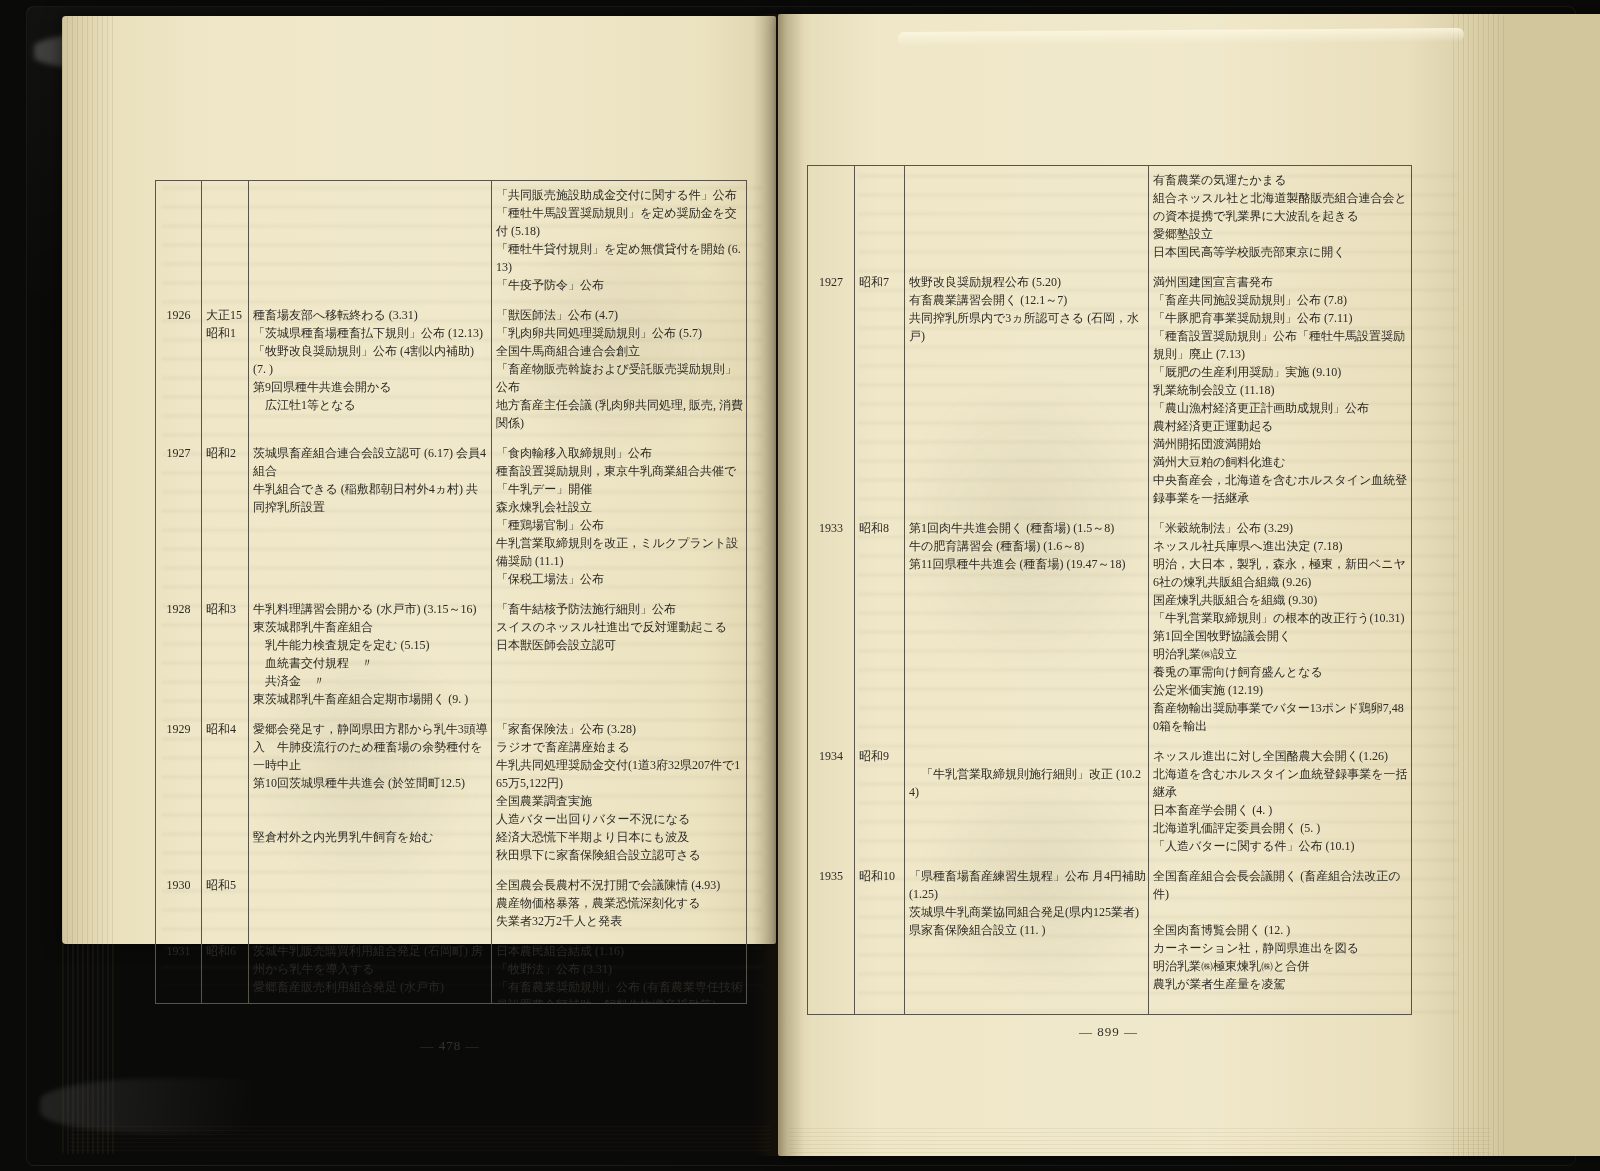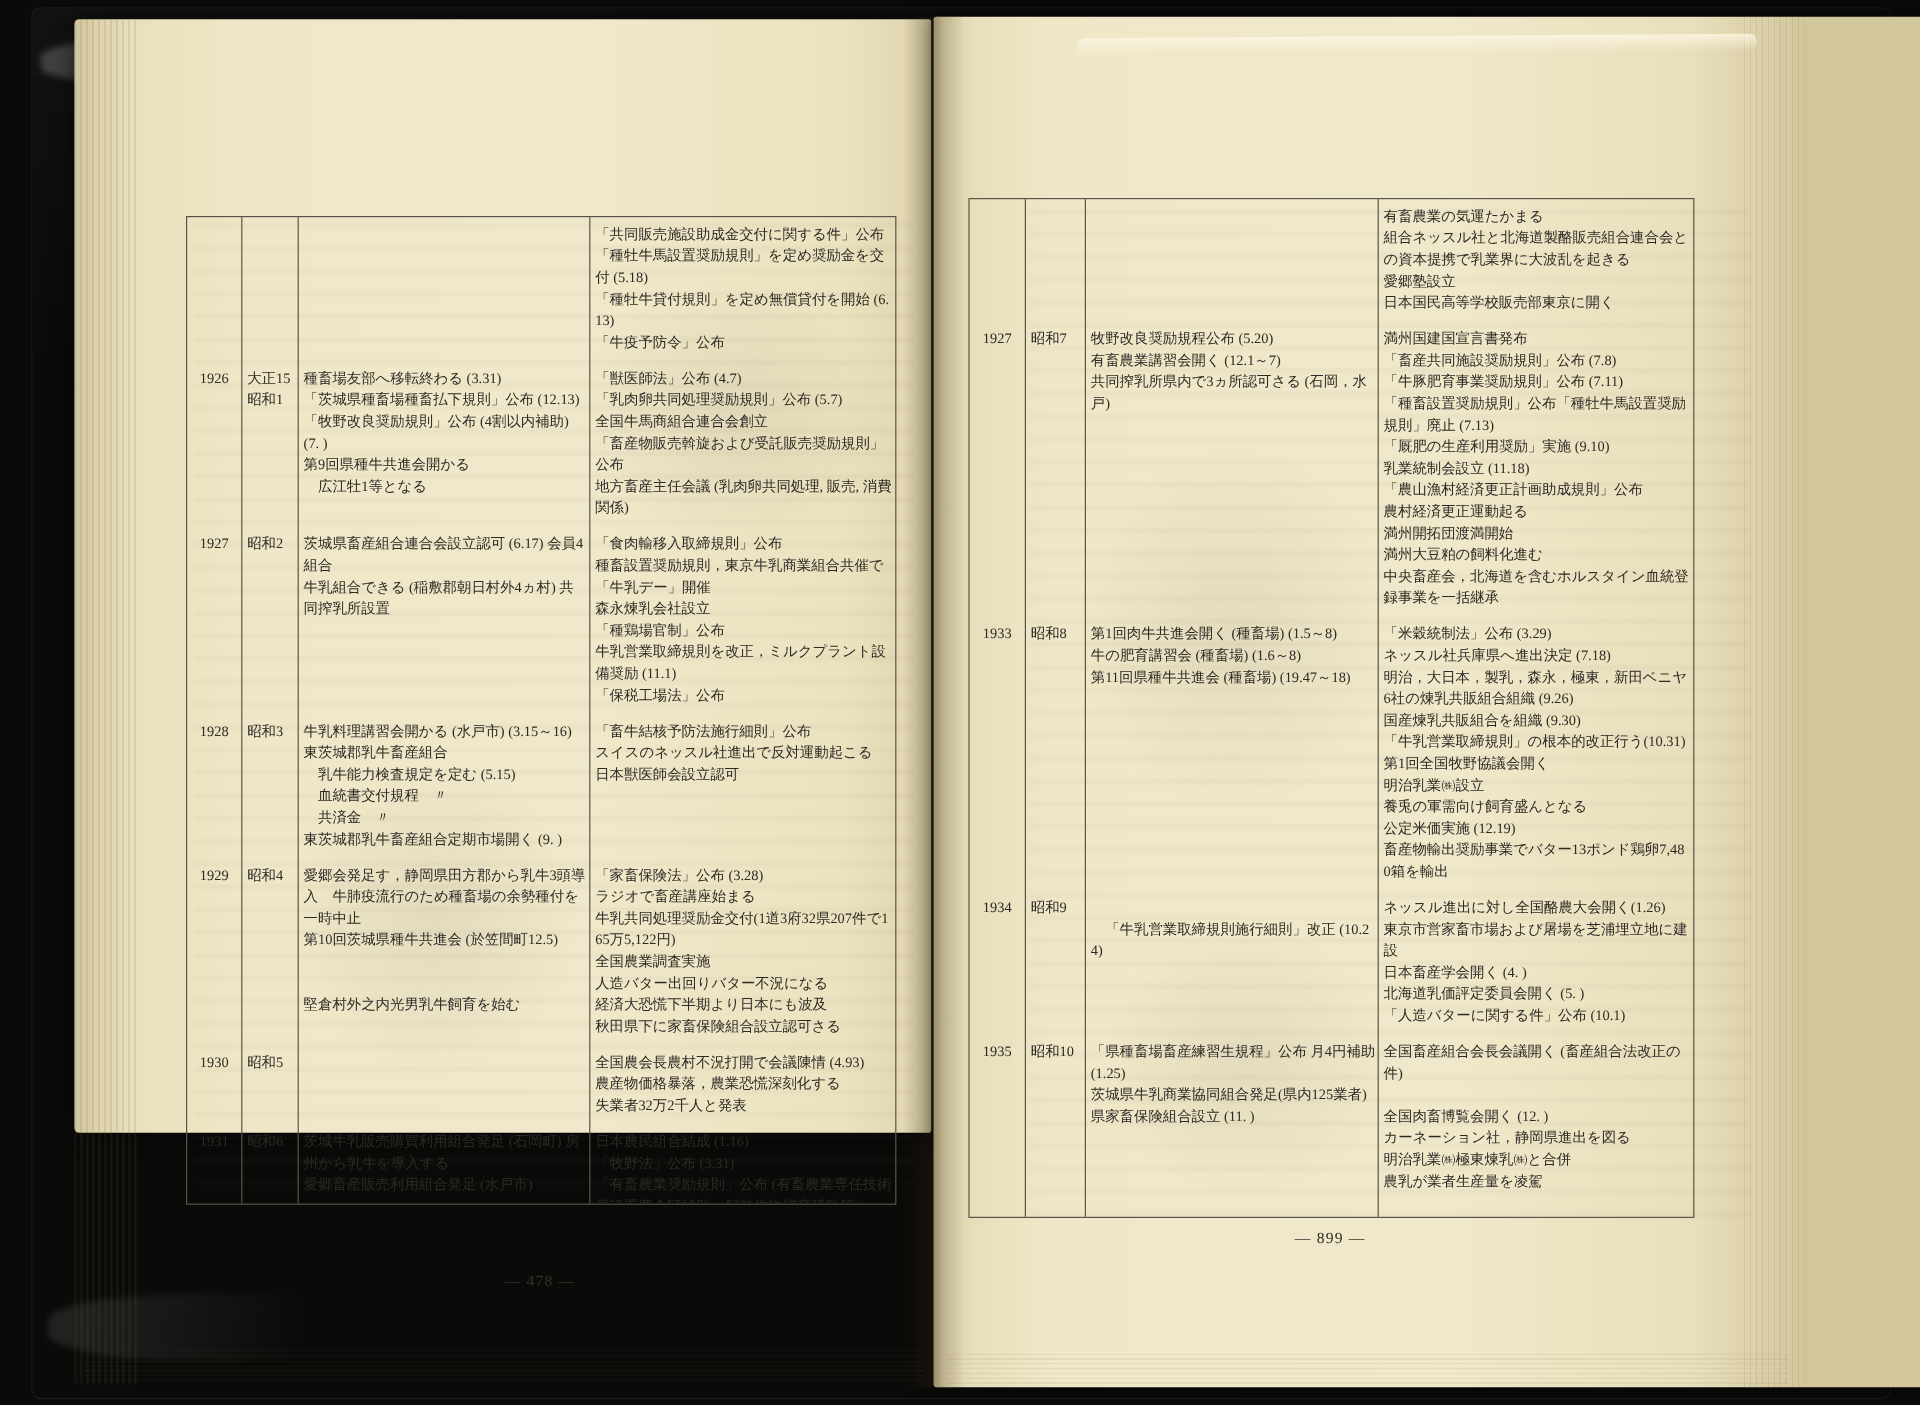--- a/index.html
+++ b/index.html
@@ -233,21 +233,21 @@
               <div class="line">愛郷畜産販売利用組合発足 (水戸市)</div>
             </div>
             <div class="cell events-cell">
               <div class="line">日本農民組合結成 (1.16)</div>
               <div class="line">「牧野法」公布 (3.31)</div>
               <div class="line">「有畜農業奨励規則」公布 (有畜農業専任技術員設置費全額補助，飼料作物増産奨励等)</div>
             </div>
           </div>
         </div>
     </div>
-    <div class="page-number" style="left:93px;top:1044px;width:590px;">— 478 —</div>
+    <div class="page-number" style="left:93px;top:1022px;width:590px;">— 478 —</div>
   </div>
 
   <div class="page page-right">
     <div class="ghost" style="left:80px;top:160px;width:600px;height:840px;"></div>
     <div class="ghost-blotch" style="left:120px;top:360px;width:260px;height:300px;"></div>
     <div class="ghost-blotch" style="left:140px;top:760px;width:240px;height:220px;"></div>
 
     <div id="table-right" class="chron-table" style="left:29px;top:151px;width:603px;height:848px;">
       <div class="vline" style="left:46px;"></div>
       <div class="vline" style="left:96px;"></div>
@@ -321,21 +321,21 @@
             </div>
             <div class="cell era-cell">
               <div class="line">昭和9</div>
             </div>
             <div class="cell events-cell">
               <div class="spacer"></div>
               <div class="line">　「牛乳営業取締規則施行細則」改正 (10.24)</div>
             </div>
             <div class="cell events-cell">
               <div class="line">ネッスル進出に対し全国酪農大会開く(1.26)</div>
-              <div class="line">東京市営家畜市場および屠場を芝浦埋立地に建設</div>
+              <div class="line">北海道を含むホルスタイン血統登録事業を一括継承</div>
               <div class="line">日本畜産学会開く (4. )</div>
               <div class="line">北海道乳価評定委員会開く (5. )</div>
               <div class="line">「人造バターに関する件」公布 (10.1)</div>
             </div>
           </div>
           <div class="row-group">
             <div class="cell year-cell">
               <div class="line">1935</div>
             </div>
             <div class="cell era-cell">

